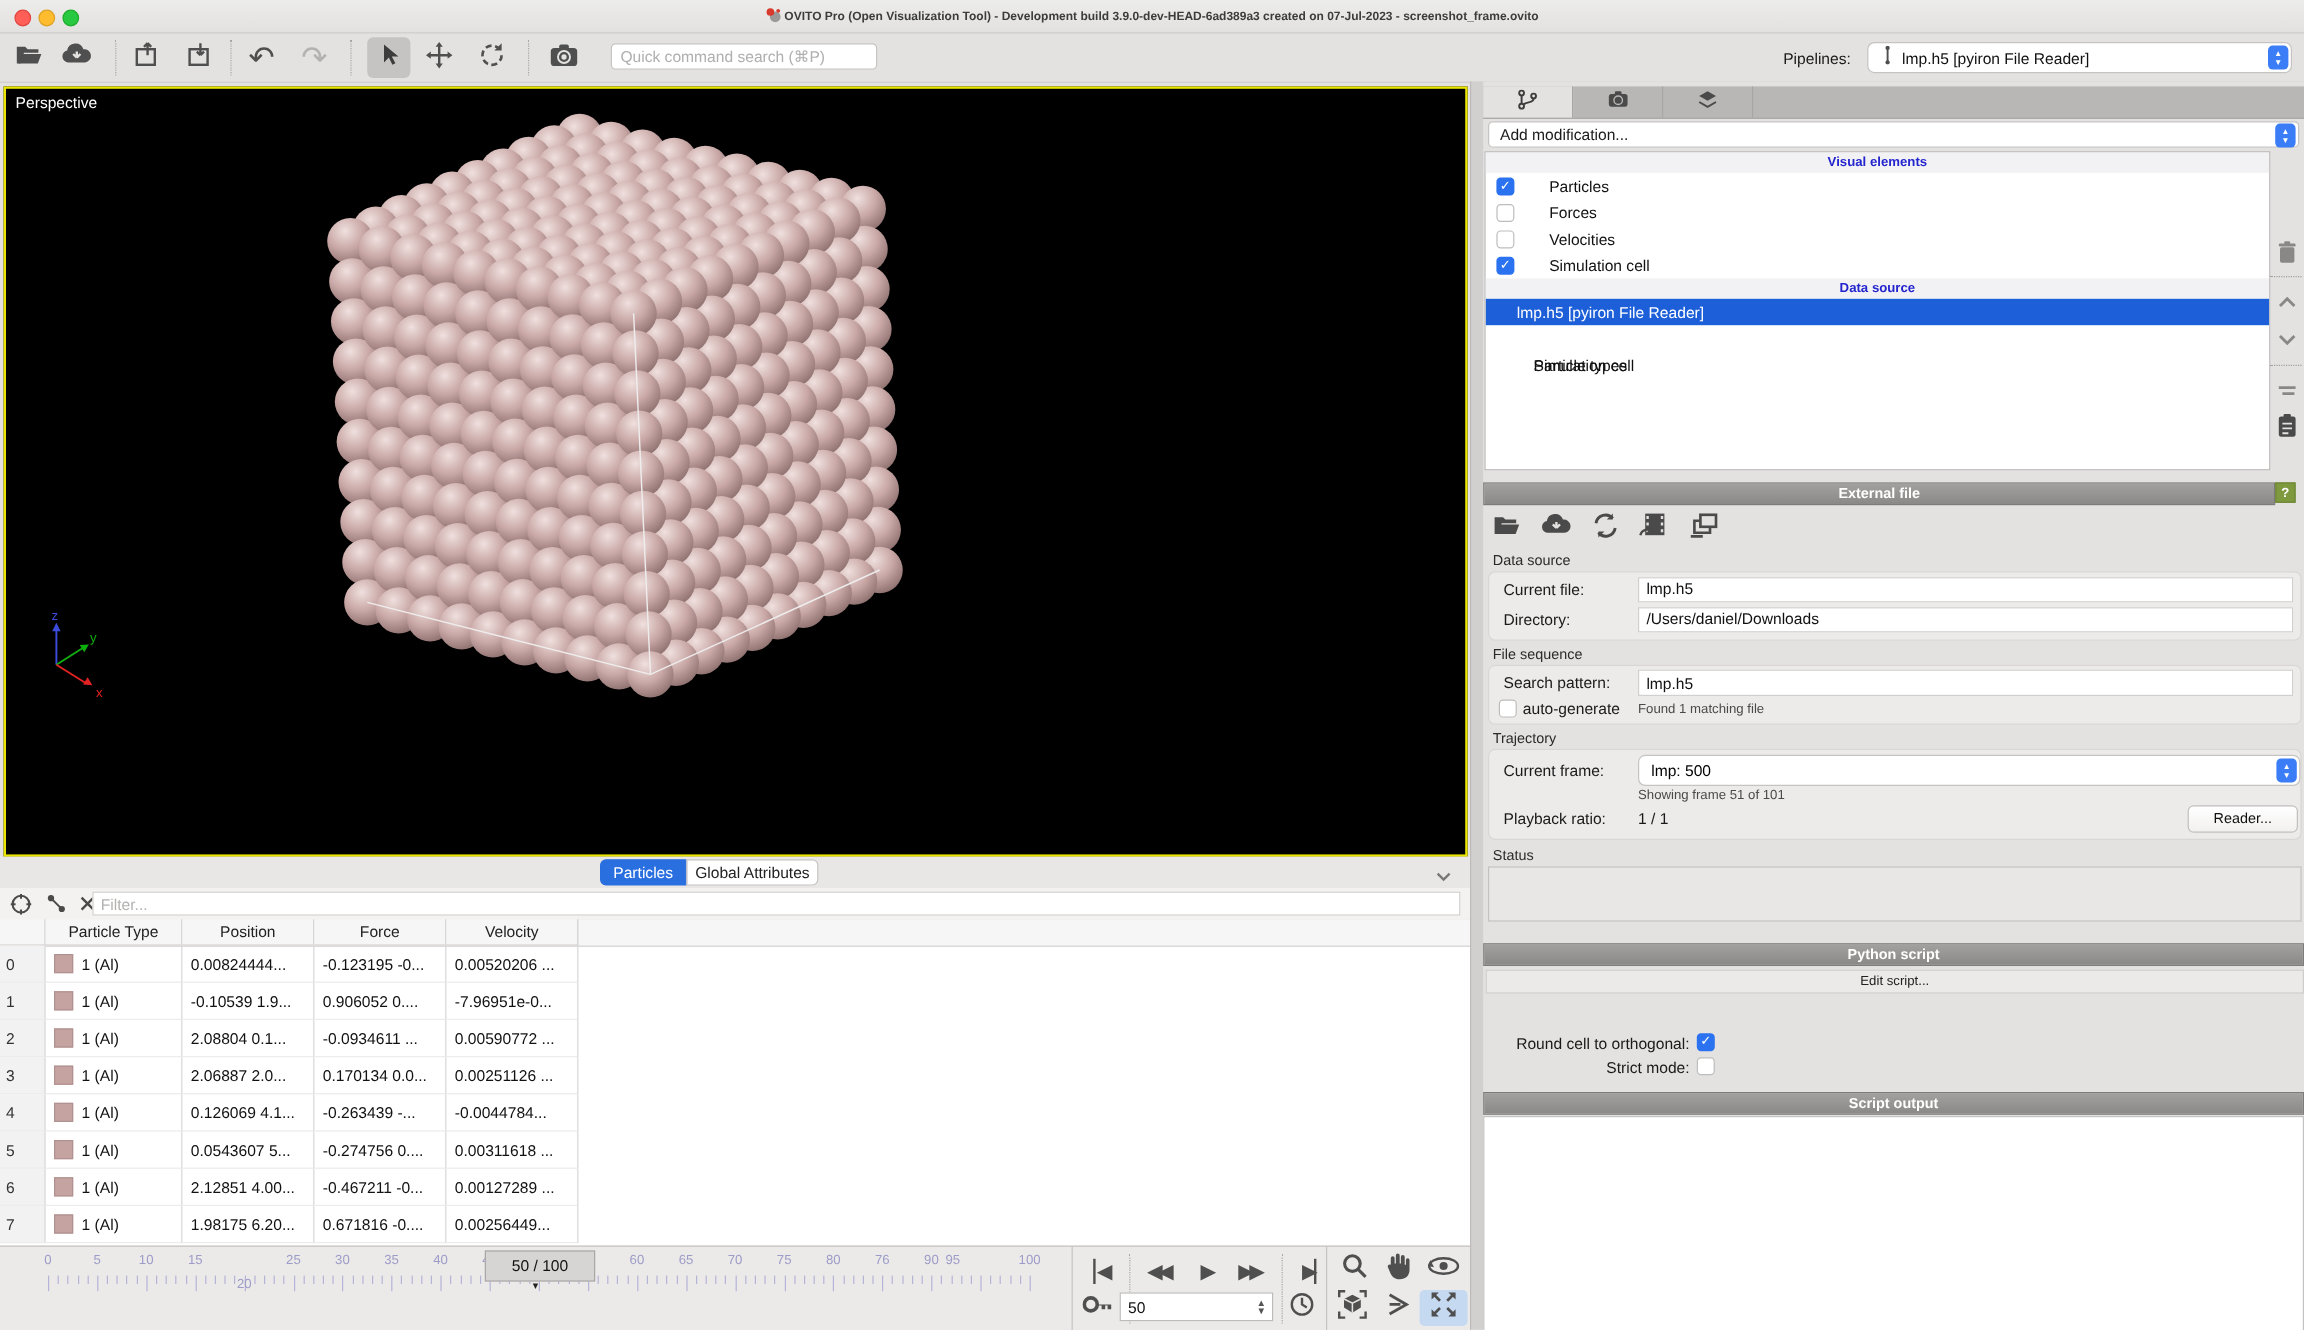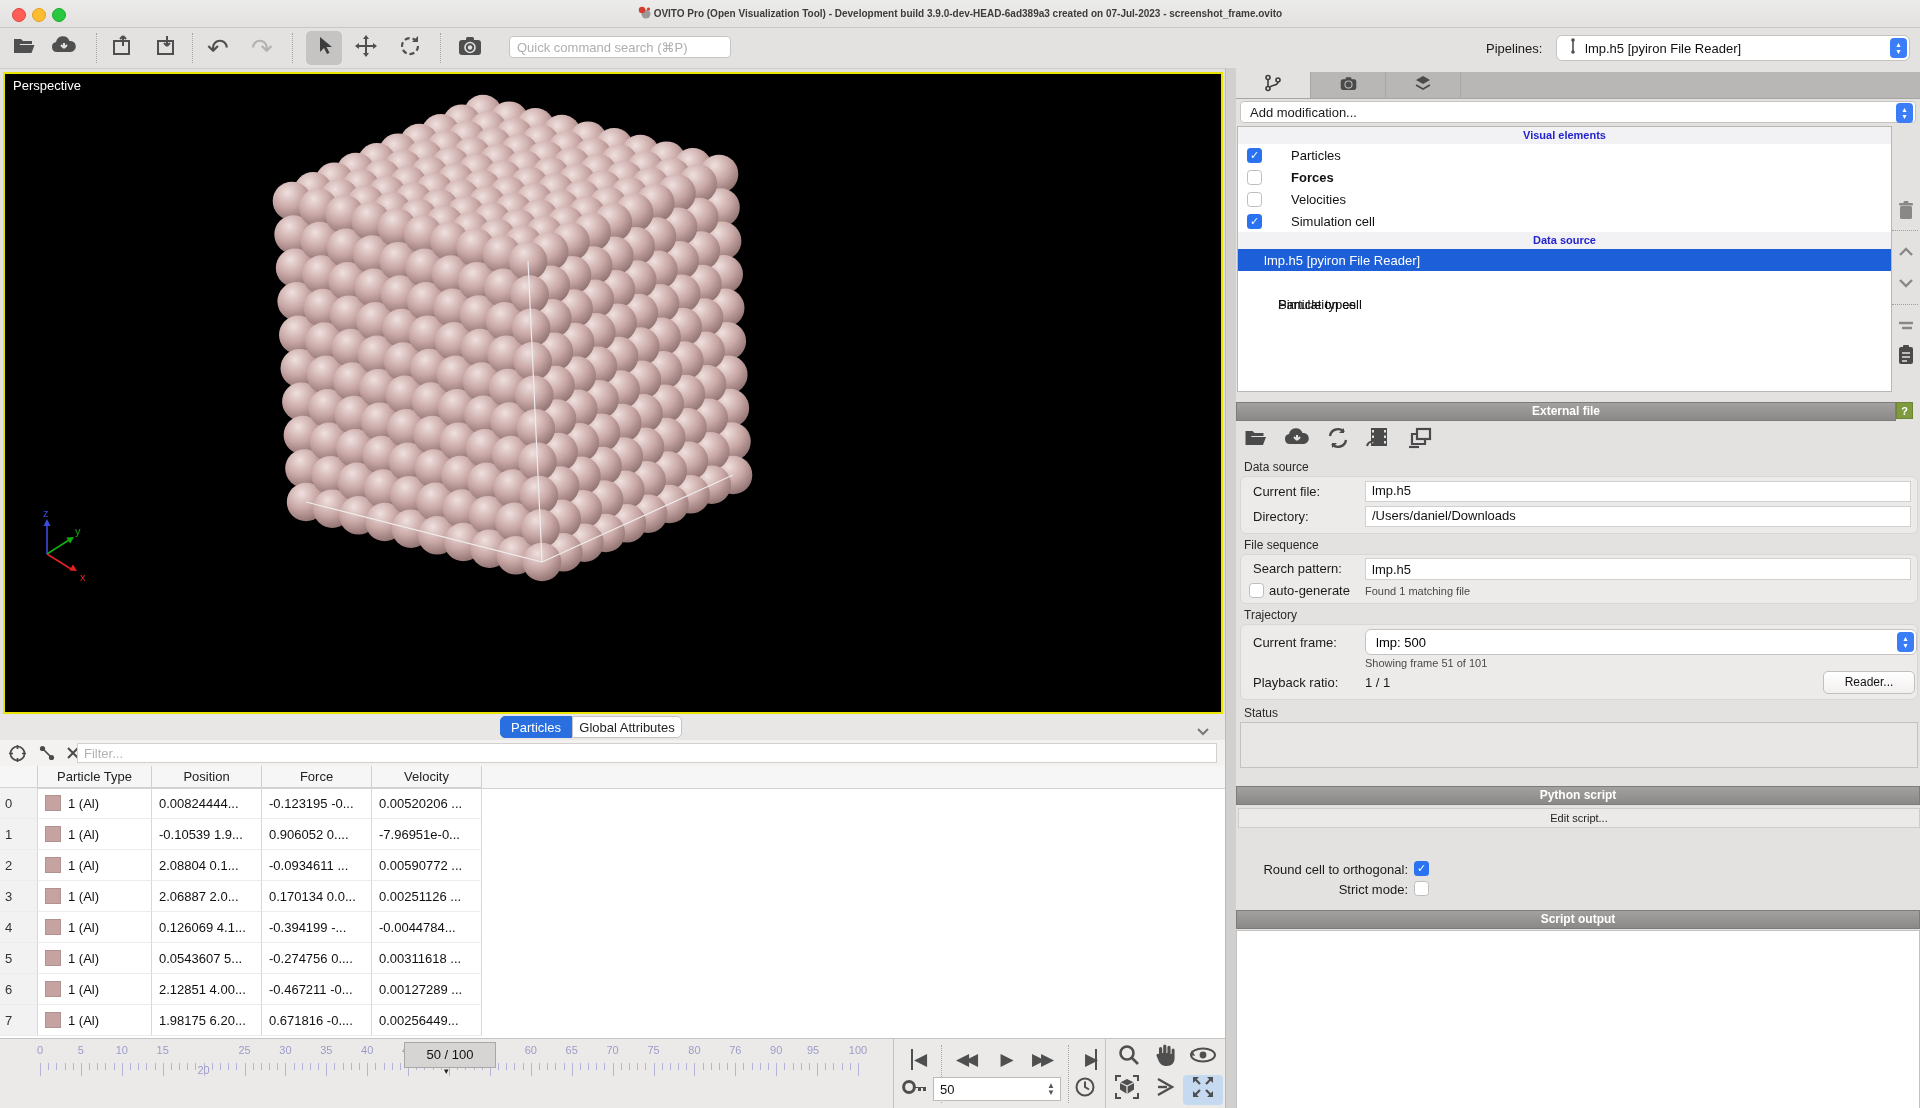--- a/index.html
+++ b/index.html
@@ -755,21 +755,21 @@
       </span>
   </div>
   <div class="abs" id="plist">
       <div class="lhead">Visual elements</div>
       <div class="lrow">
         <span class="cb on" style="margin-left: 9px;">✓</span>
         <span style="margin-left: 29px;">Particles</span>
       </div>
       <div class="lrow">
         <span class="cb off" style="margin-left: 9px;"></span>
-        <span style="margin-left: 29px; font-weight: bold;">Forces</span>
+        <span style="margin-left: 29px;">Forces</span>
       </div>
       <div class="lrow">
         <span class="cb off" style="margin-left: 9px;"></span>
         <span style="margin-left: 29px;">Velocities</span>
       </div>
       <div class="lrow">
         <span class="cb on" style="margin-left: 9px;">✓</span>
         <span style="margin-left: 29px;">Simulation cell</span>
       </div>
       <div class="lhead">Data source</div>
@@ -958,21 +958,21 @@
       </div>
       <div class="td">2.06887 2.0...</div>
       <div class="td">0.170134 0.0...</div>
       <div class="td">0.00251126 ...</div>
       <div class="td idx">4</div>
       <div class="td">
         <span class="swatch" style="background: rgb(196, 163, 161);"></span>
         <span>1 (Al)</span>
       </div>
       <div class="td">0.126069 4.1...</div>
-      <div class="td">-0.394199 -...</div>
+      <div class="td">-0.263439 -...</div>
       <div class="td">-0.0044784...</div>
       <div class="td idx">5</div>
       <div class="td">
         <span class="swatch" style="background: rgb(196, 163, 161);"></span>
         <span>1 (Al)</span>
       </div>
       <div class="td">0.0543607 5...</div>
       <div class="td">-0.274756 0....</div>
       <div class="td">0.00311618 ...</div>
       <div class="td idx">6</div>
@@ -1104,21 +1104,21 @@
       <div class="abs tick" style="left: 751.66px; height: 7px;"></div>
       <div class="abs tick" style="left: 759.84px; height: 7px;"></div>
       <div class="abs tick" style="left: 768.02px; height: 7px;"></div>
       <div class="abs tick" style="left: 776.2px; height: 13px;"></div>
       <div class="abs ticklab" style="left: 776.2px;">90</div>
       <div class="abs tick" style="left: 784.38px; height: 7px;"></div>
       <div class="abs tick" style="left: 792.56px; height: 7px;"></div>
       <div class="abs tick" style="left: 800.74px; height: 7px;"></div>
       <div class="abs tick" style="left: 808.92px; height: 7px;"></div>
       <div class="abs tick" style="left: 817.1px; height: 13px;"></div>
-      <div class="abs ticklab" style="left: 813px;">95</div>
+      <div class="abs ticklab" style="left: 794px;">95</div>
       <div class="abs tick" style="left: 825.28px; height: 7px;"></div>
       <div class="abs tick" style="left: 833.46px; height: 7px;"></div>
       <div class="abs tick" style="left: 841.64px; height: 7px;"></div>
       <div class="abs tick" style="left: 849.82px; height: 7px;"></div>
       <div class="abs tick" style="left: 858px; height: 13px;"></div>
       <div class="abs ticklab" style="left: 858px;">100</div>
     </div>
   <div class="abs" id="framebox">50 / 100</div>
   <div class="abs" id="framemarker">▾</div>
   <div class="abs ctl-div" style="left:893px"></div>

